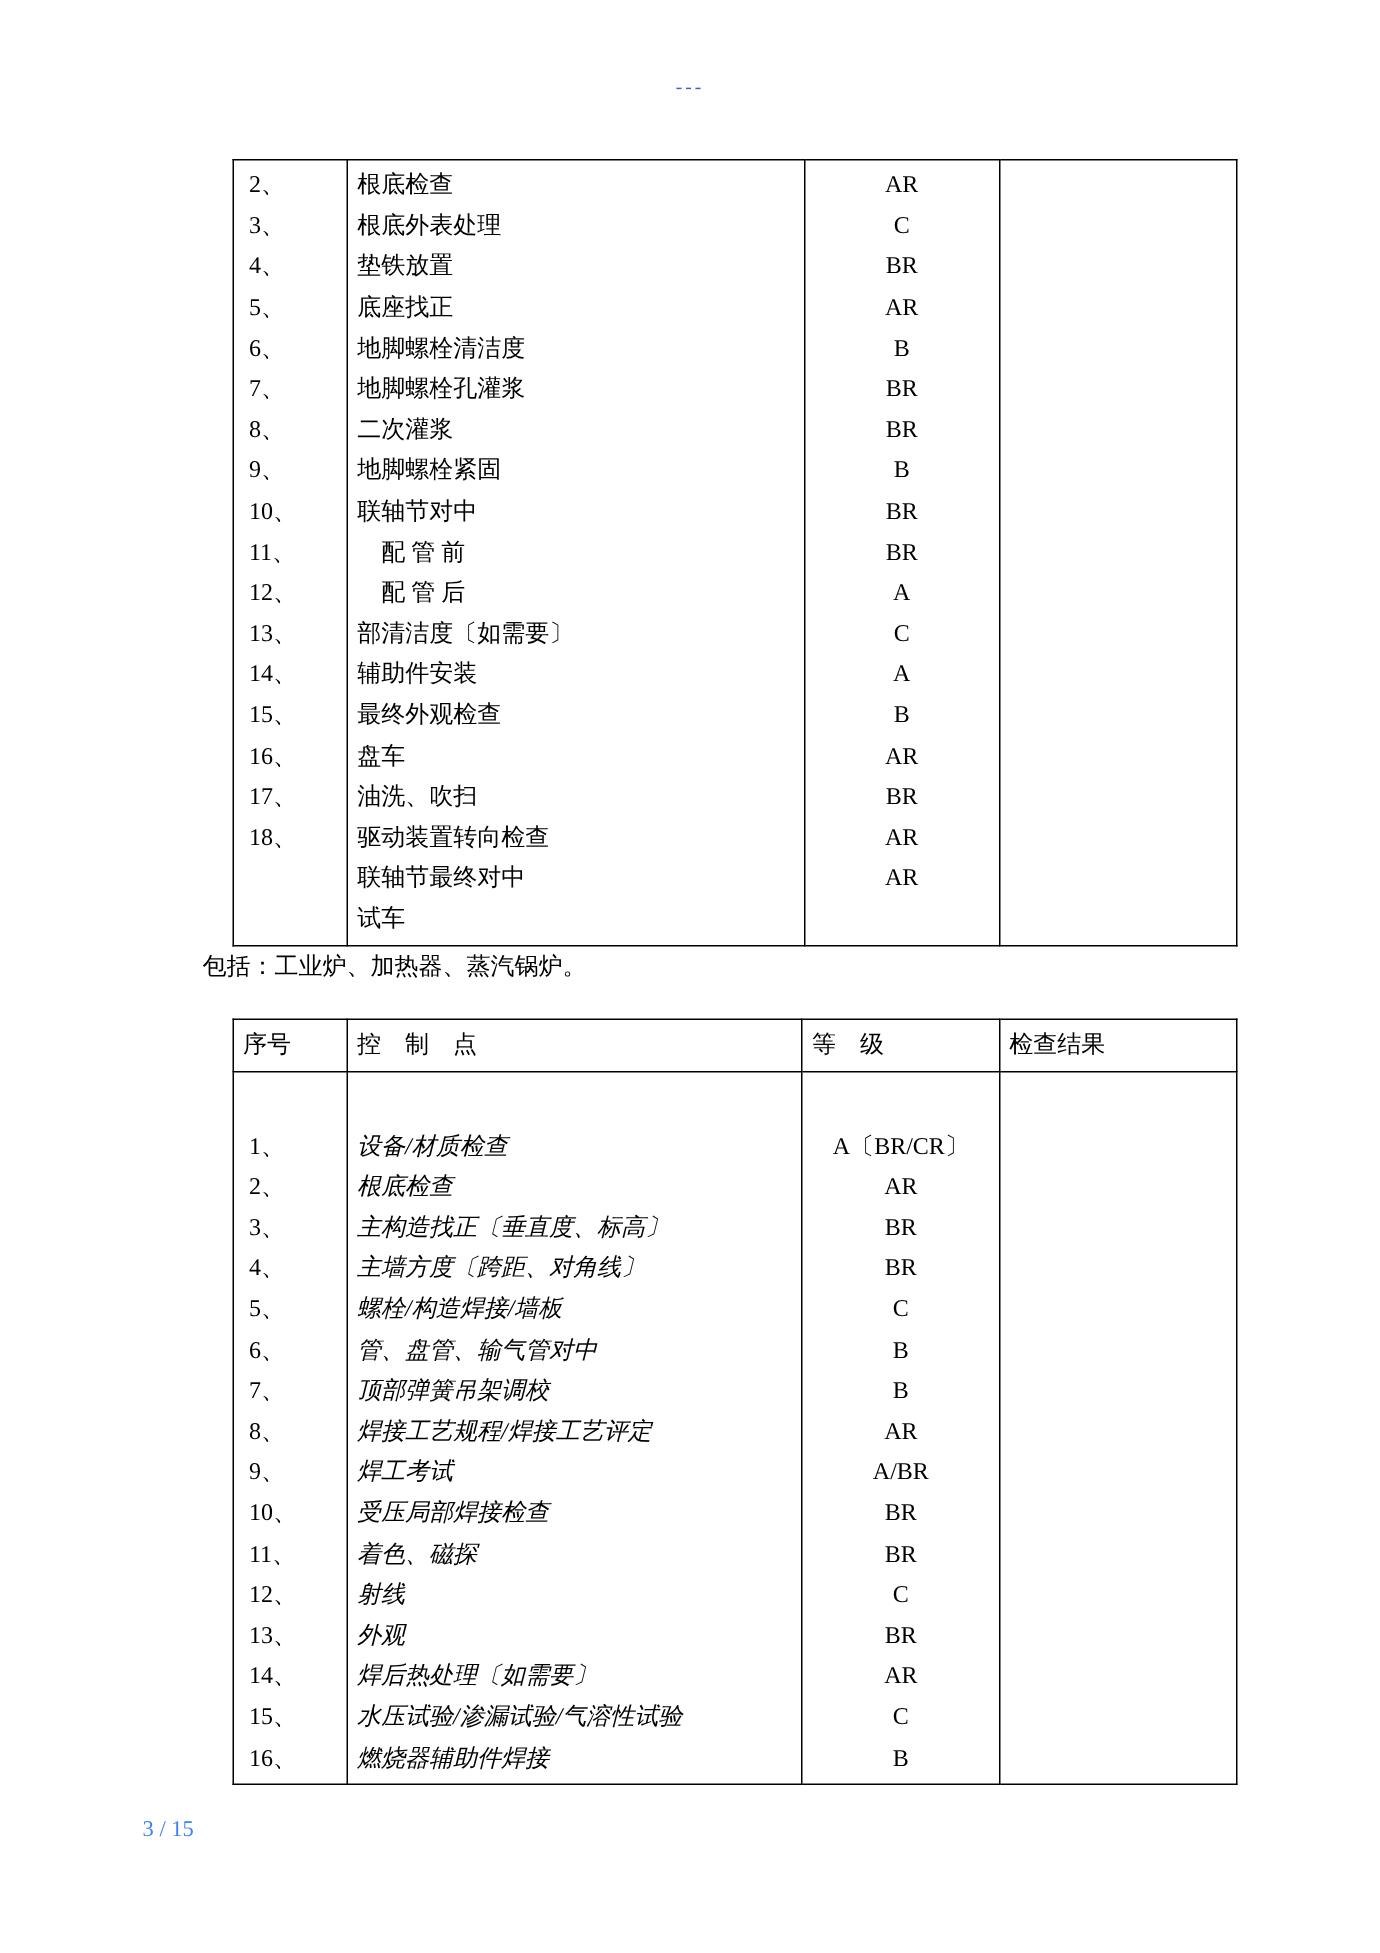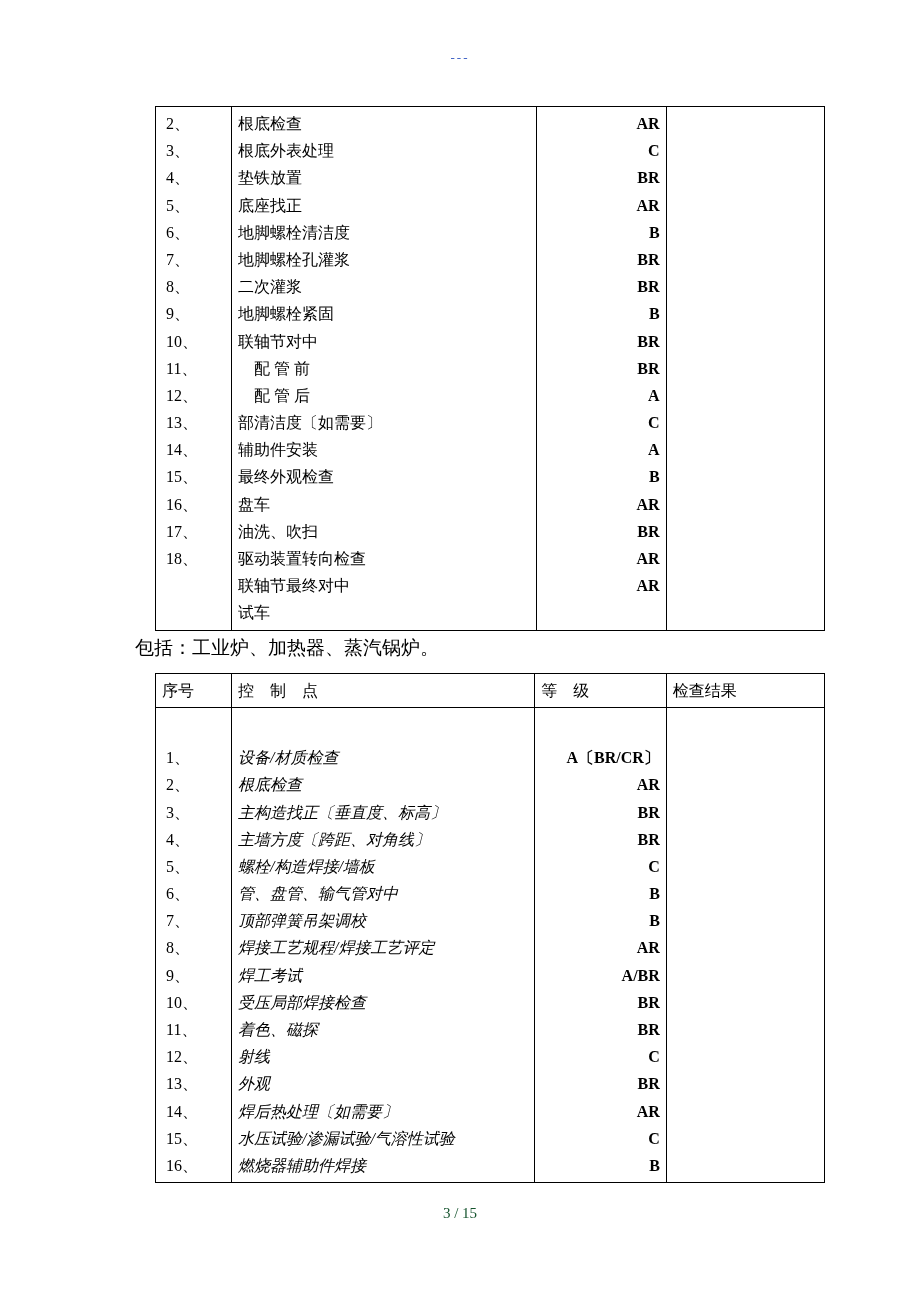--- a/index.html
+++ b/index.html
@@ -34,39 +34,39 @@
     padding: 3px 6px;
     vertical-align: top;
     line-height: 1.7;
   }
   .col-num { width: 60px; }
   .col-ctrl { width: 300px; }
   .col-grade { width: 120px; text-align: center; }
   .col-result { width: 150px; }
   .num-cell { padding-left: 10px; }
   .ctrl-cell { padding-left: 6px; }
-  .grade-cell { text-align: right; font-weight: bold; }
+  .grade-cell { text-align: center; }
   .head-row th { text-align: left; font-weight: normal; }
   .section-head {
     font-size: 16px;
     margin: 10px 0 4px 0;
     line-height: 1.8;
   }
   .section-head .no { display:inline-block; width: 50px; }
   .section-sub {
-    font-size: 19px;
-    margin: 0 0 8px 40px;
+    font-size: 16px;
+    margin: 0 0 20px 40px;
     line-height: 1.8;
   }
   .empty-row td { height: 24px; }
   .page-num {
-    text-align: center;
+    text-align: left;
     font-size: 15px;
     margin-top: 22px;
-    color: #14532d;
+    color: #3b82f6;
   }
 </style>
 </head>
 <body>
 
 <div class="page">
 
   <div class="header-dash">---</div>
 
   <table>

